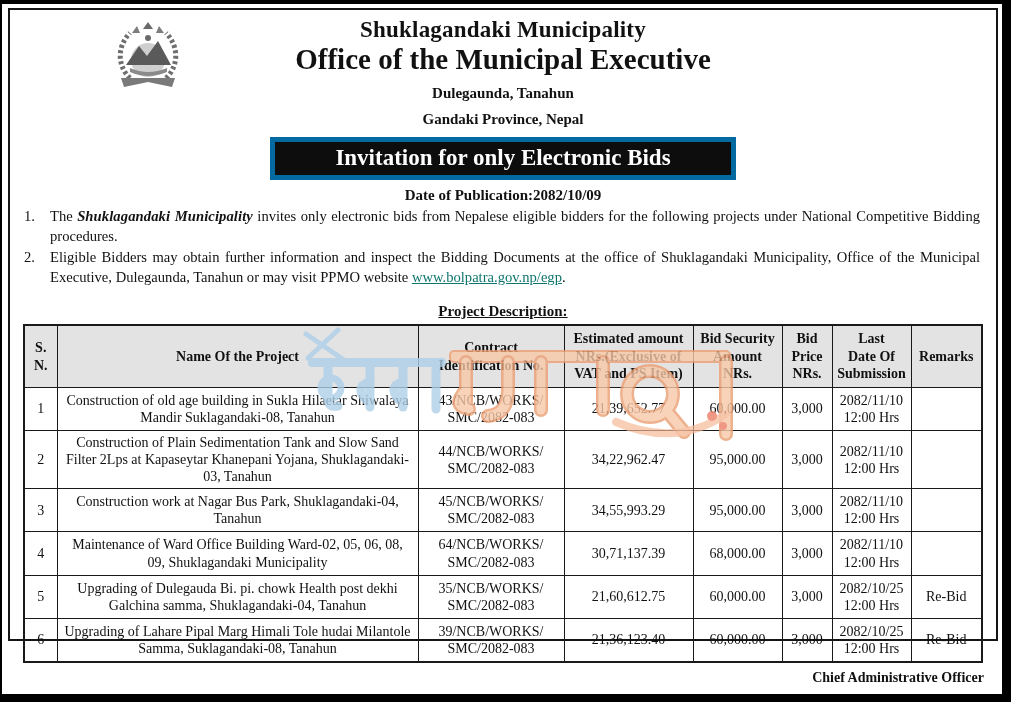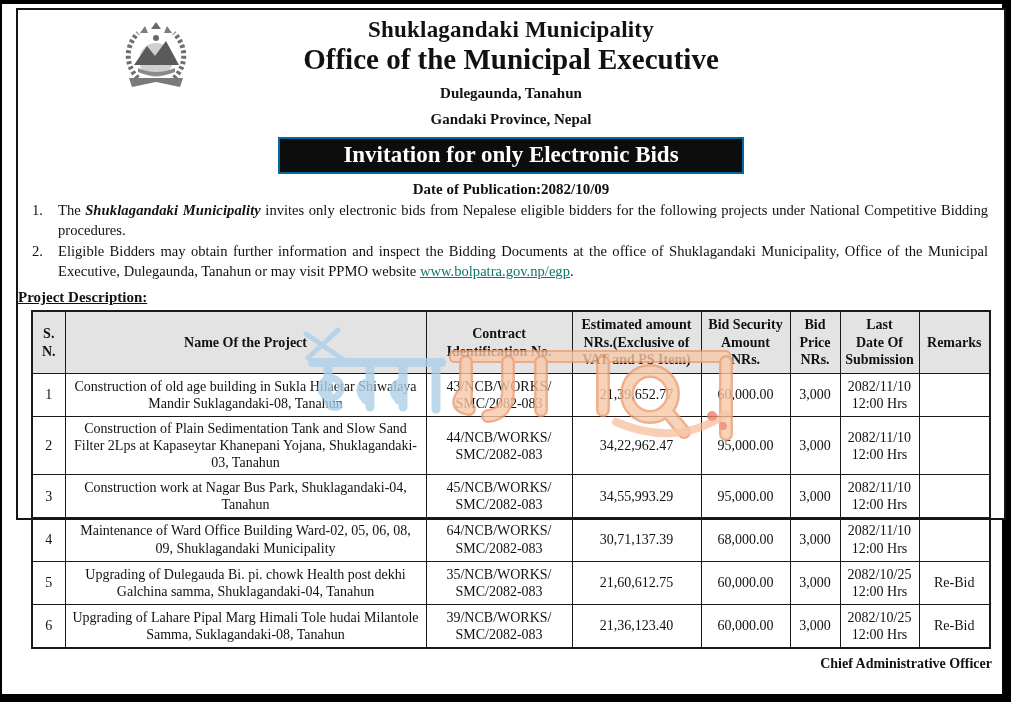--- a/index.html
+++ b/index.html
@@ -6,45 +6,45 @@
   body { background:#ffffff; font-family:"Liberation Serif", serif; color:#111; }
   #stage { position:relative; width:1011px; height:702px; background:#ffffff; overflow:hidden; }
 
   
   .bar { position:absolute; background:#000; }
   .bar-top { left:0; top:0; width:1011px; height:4px; }
   .bar-left { left:0; top:0; width:2px; height:702px; }
   .bar-right { right:0; top:0; width:9px; height:702px; }
   .bar-bottom { left:0; bottom:0; width:1011px; height:8px; }
 
-  .page { position:absolute; left:16px; top:8px; width:990px; height:512px;
+  .page { position:absolute; left:8px; top:8px; width:990px; height:633px;
           border:2px solid #151515; background:#fff; }
 
   
   .doc-header { position:relative; text-align:center; padding-top:7px; }
   .logo-wrap { position:absolute; left:100px; top:10px; width:76px; height:78px; }
   .t-muni { font-size:23px; font-weight:bold; letter-spacing:.2px; }
   .t-office { font-size:29px; font-weight:bold; margin-top:0; }
   .t-addr { font-size:15px; font-weight:bold; margin-top:9px; }
 
   .banner { margin:9px auto 0; width:466px; background:#0d0d0d; color:#fff;
             font-size:23px; font-weight:bold; text-align:center; padding:3px 0 4px;
-            border:2px solid #0369a1; }
+            border:5px solid #0369a1; }
   .pub-date { text-align:center; font-size:15px; font-weight:bold; margin-top:7px; }
 
   
   .notes { margin:3px 16px 0 14px; }
   .note { display:flex; font-size:14.6px; line-height:1.36; margin-top:1px; }
   .note-num { width:26px; flex:none; }
   .note-body { flex:1; text-align:justify; }
   .note-body b i { letter-spacing:.1px; }
   .note-body a { color:#0f766e; text-decoration:underline; cursor:pointer; }
 
-  .section-title { font-size:15px; font-weight:bold;
-                   text-decoration:underline; margin-top:8px; }
+  .section-title { text-align:center; font-size:15px; font-weight:bold;
+                   text-decoration:underline; margin-top:16px; }
 
   
   table.projects { border-collapse:collapse; margin:4px auto 0; width:958px;
                    table-layout:fixed; border:2px solid #1a1a1a; }
   .projects th, .projects td { border:1px solid #1a1a1a; text-align:center;
                    vertical-align:middle; font-size:14px; line-height:1.22; padding:4px 3px; }
   .projects th { background:#e3e3e3; font-weight:bold; white-space:pre-line; line-height:1.25; }
   .projects td.name { padding:3px 6px; }
   .pre { white-space:pre-line; }
   .c-sn{width:33px}.c-name{width:361px}.c-cid{width:146px}.c-est{width:129px}

